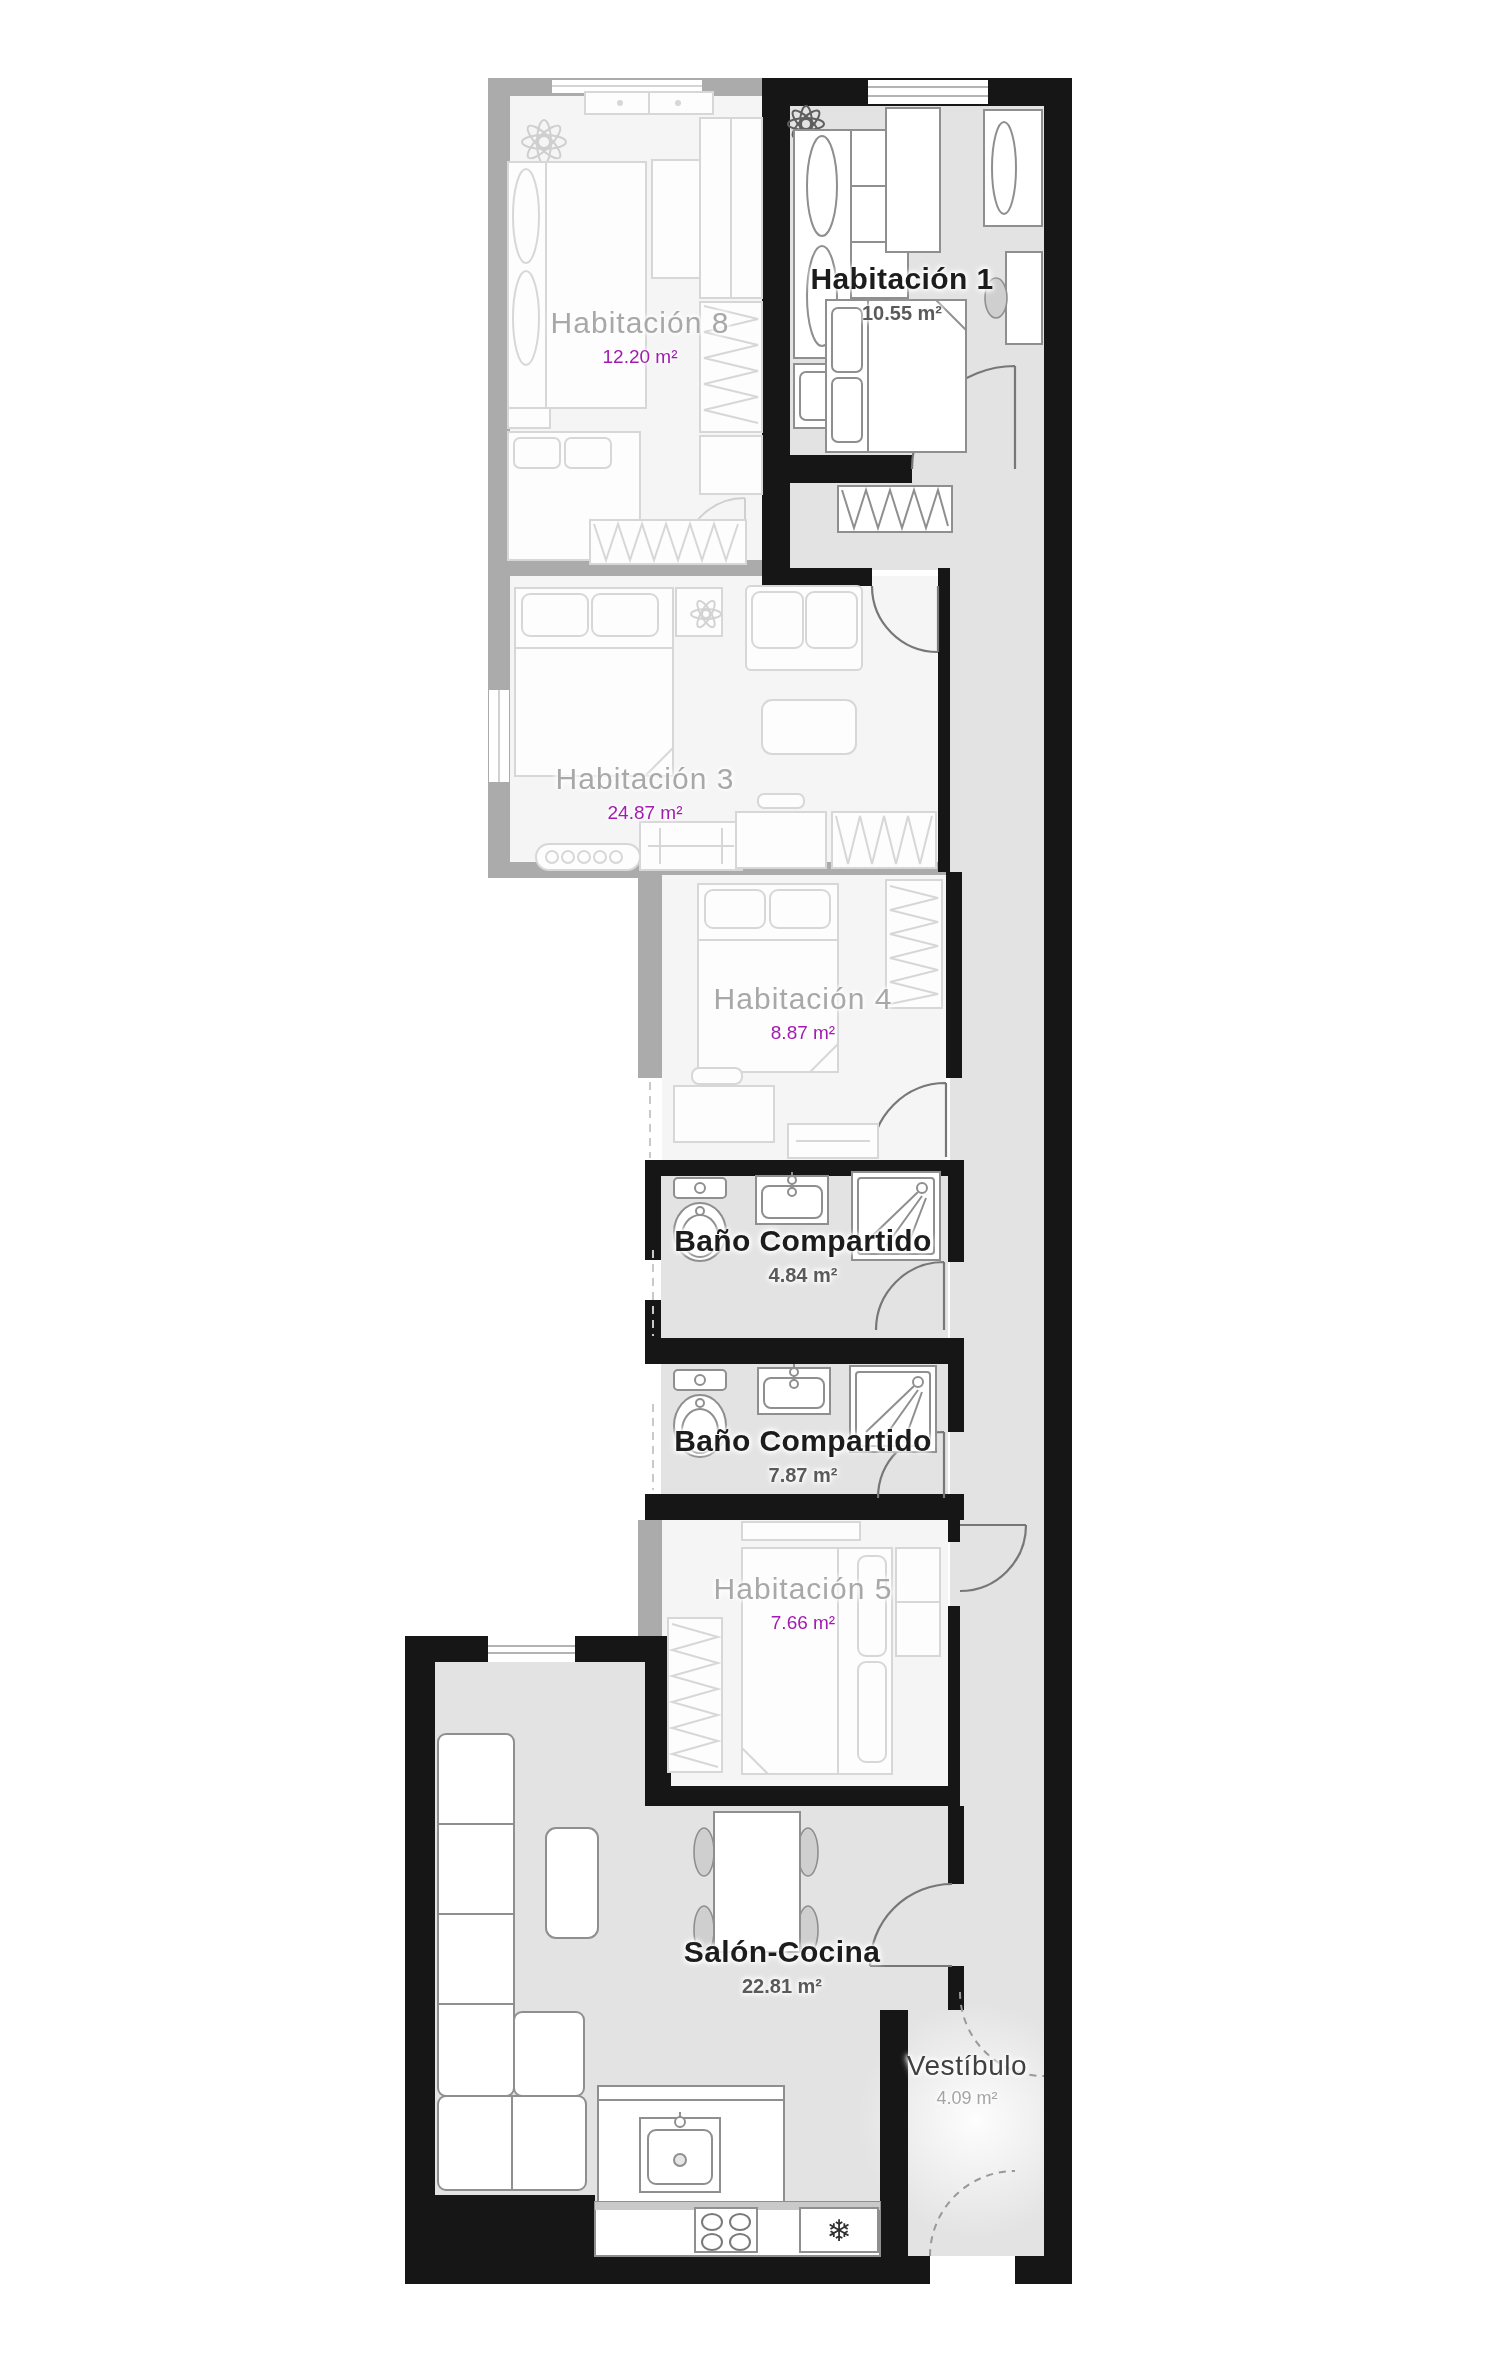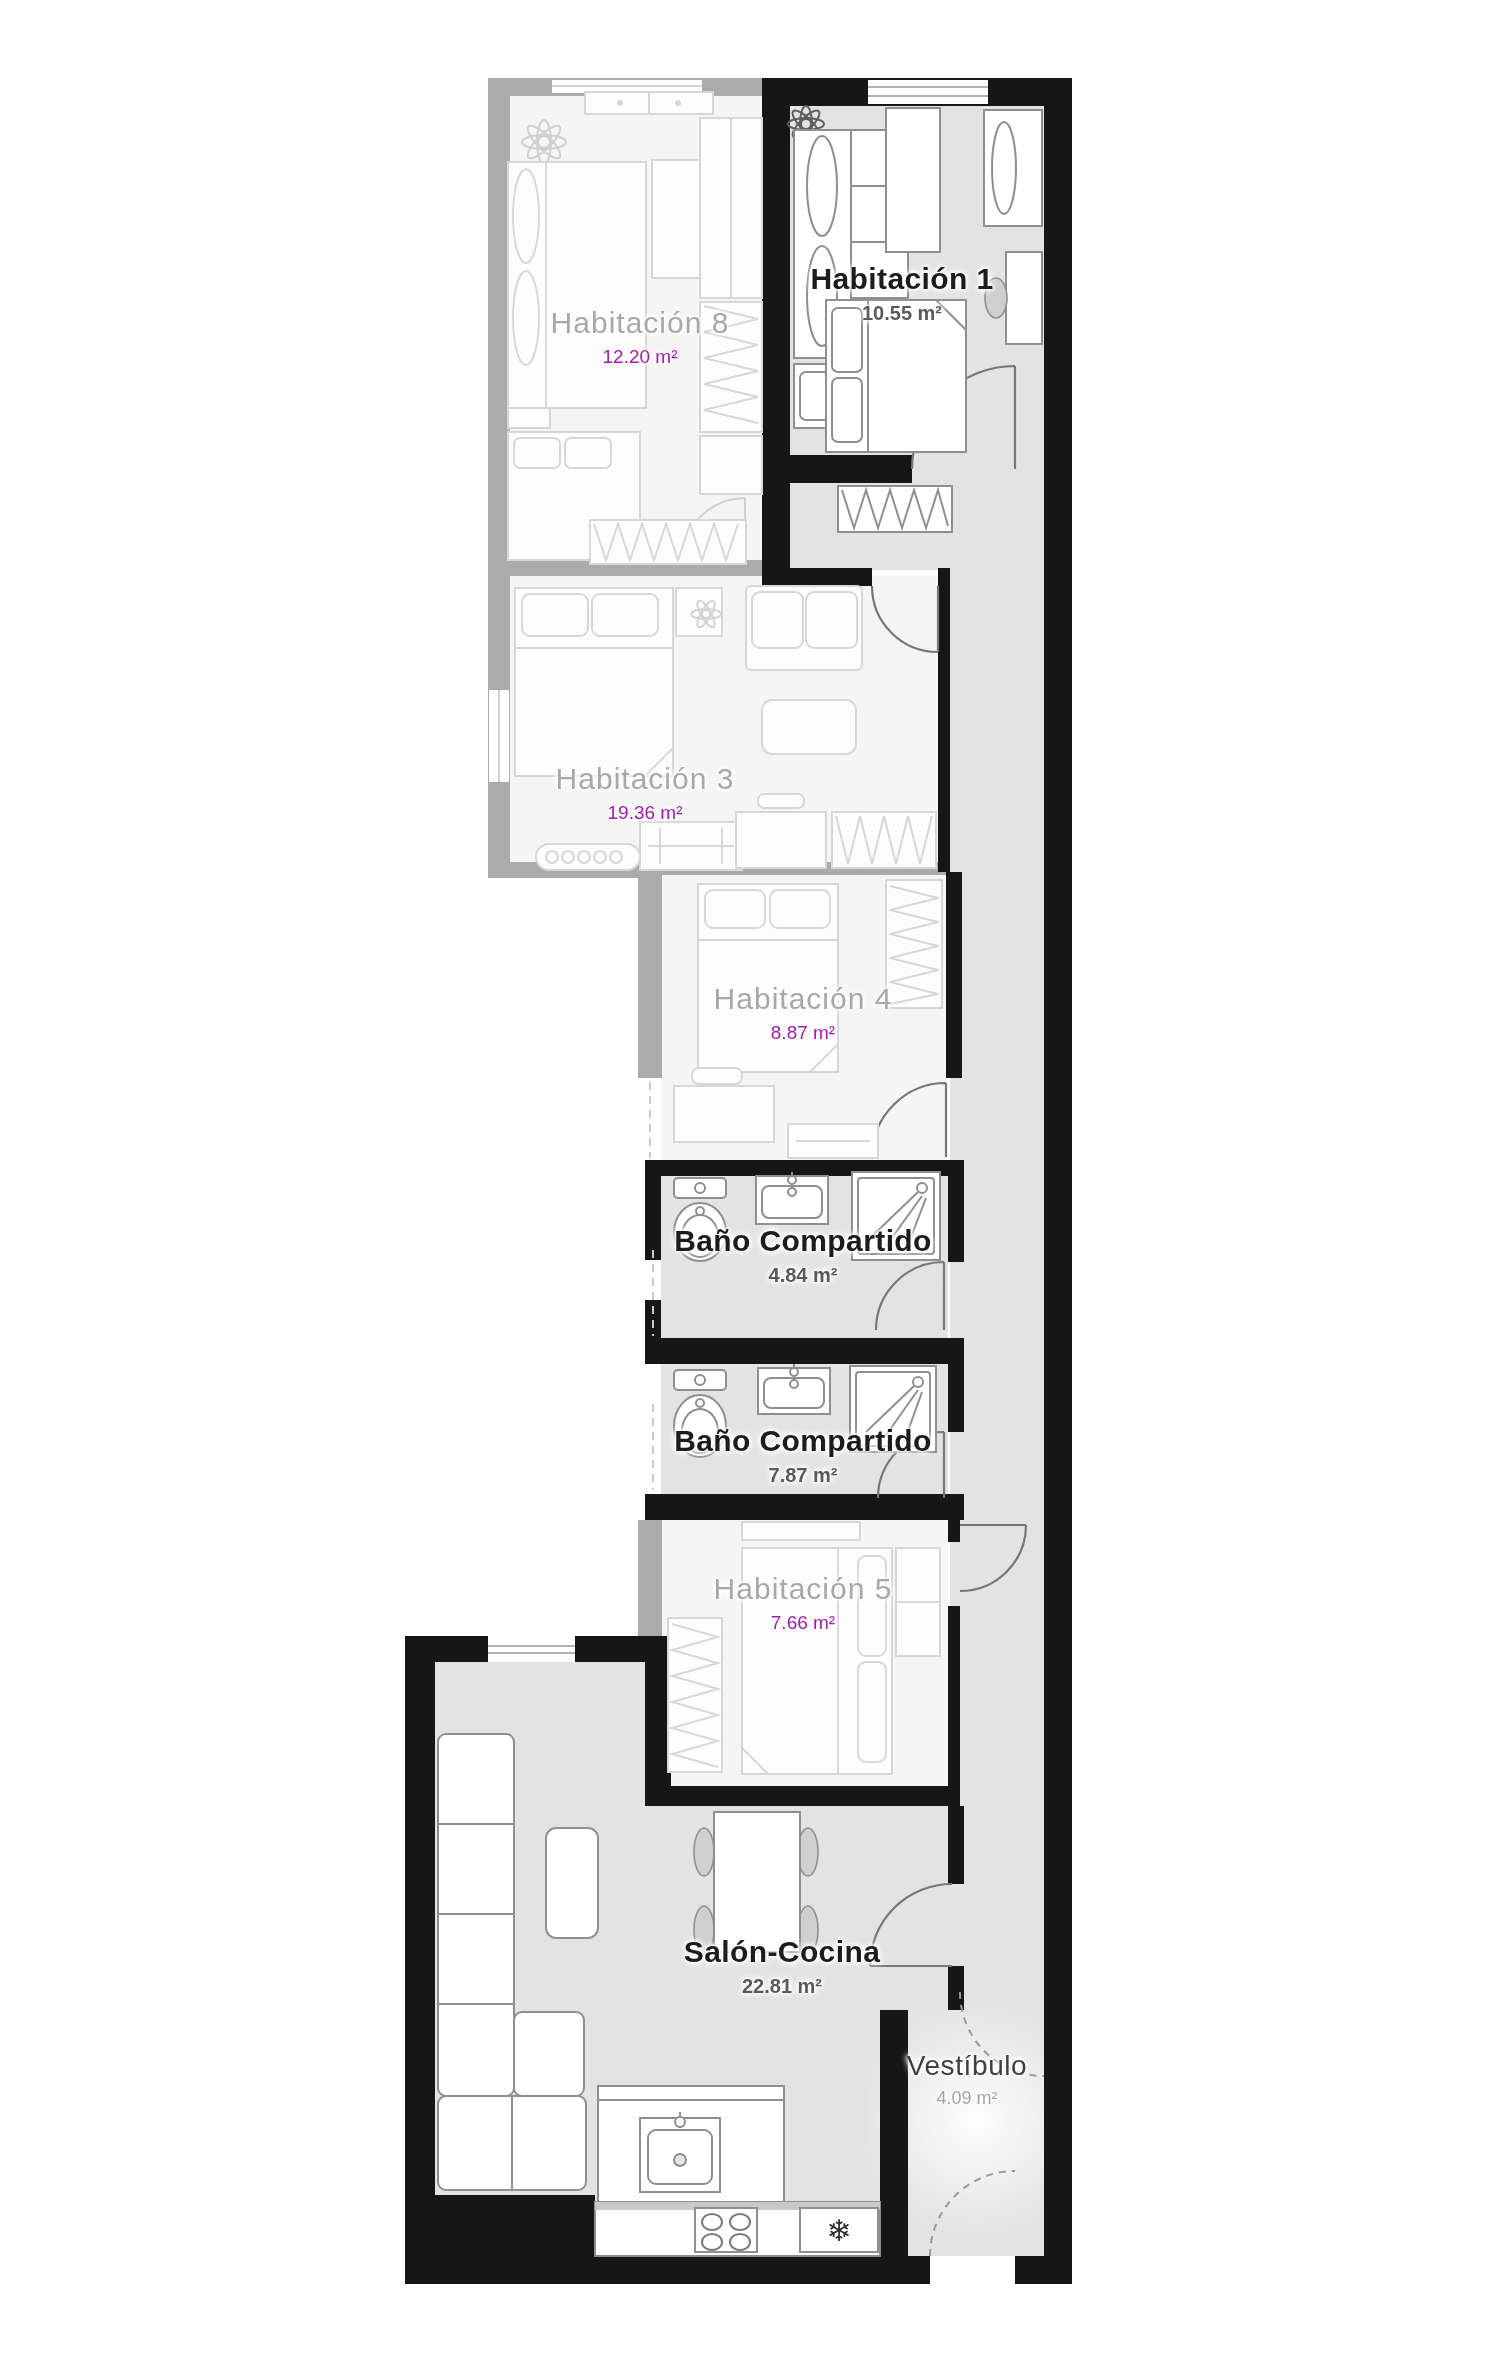--- a/index.html
+++ b/index.html
@@ -389,21 +389,21 @@
 <div class="room-label tone-active" style="left:902px;top:246px;margin-top:16px;">
   <span class="nm">Habitación 1</span>
   <span class="ar">10.55 m²</span>
 </div>
 <div class="room-label tone-inactive" style="left:640px;top:306px;">
   <span class="nm">Habitación 8</span>
   <span class="ar">12.20 m²</span>
 </div>
 <div class="room-label tone-inactive" style="left:645px;top:762px;">
   <span class="nm">Habitación 3</span>
-  <span class="ar">19.36 m²</span>
+  <span class="ar">24.87 m²</span>
 </div>
 <div class="room-label tone-inactive" style="left:803px;top:982px;">
   <span class="nm">Habitación 4</span>
   <span class="ar">8.87 m²</span>
 </div>
 <div class="room-label tone-active" style="left:803px;top:1224px;">
   <span class="nm">Baño Compartido</span>
   <span class="ar">4.84 m²</span>
 </div>
 <div class="room-label tone-active" style="left:803px;top:1424px;">

